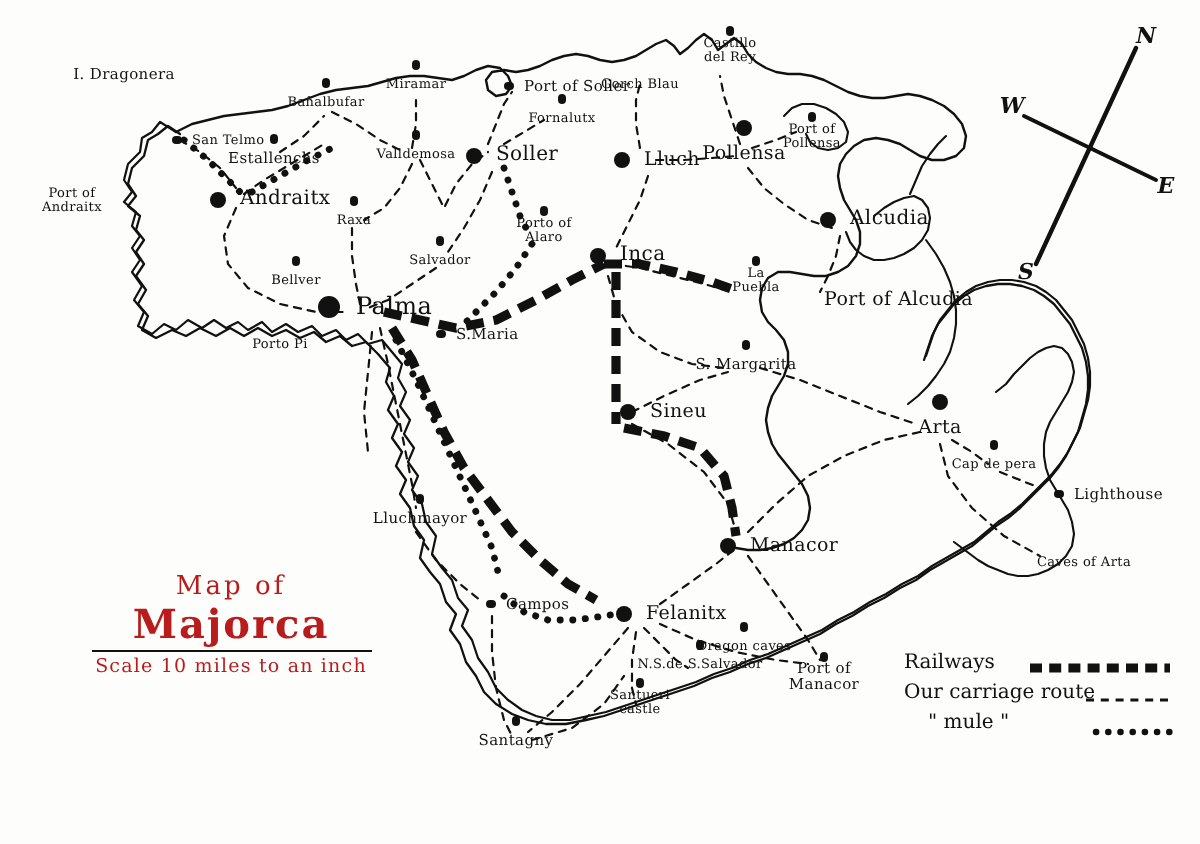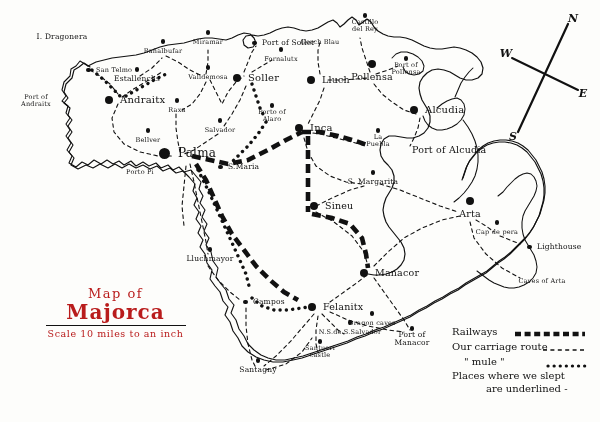--- a/index.html
+++ b/index.html
@@ -425,24 +425,20 @@
   <div class="legend-box">
     <div class="legend-row">
       <span class="lg-text">Railways</span>
     </div>
     <div class="legend-row">
       <span class="lg-text">Our carriage route</span>
     </div>
     <div class="legend-row">
       <span class="lg-text" style="padding-left:12px">"    mule      "</span>
     </div>
-    <div class="legend-note">
-      <span>Places where we slept</span>
-      <span class="ln2">are underlined -</span>
-    </div>
   </div>
 
   <div class="compass-letter" style="left:573px; top:18px;">N</div>
   <div class="compass-letter" style="left:513px; top:136px;">S</div>
   <div class="compass-letter" style="left:583px; top:93px;">E</div>
   <div class="compass-letter" style="left:506px; top:53px;">W</div>
 
 </div>
 
 </body></html>

